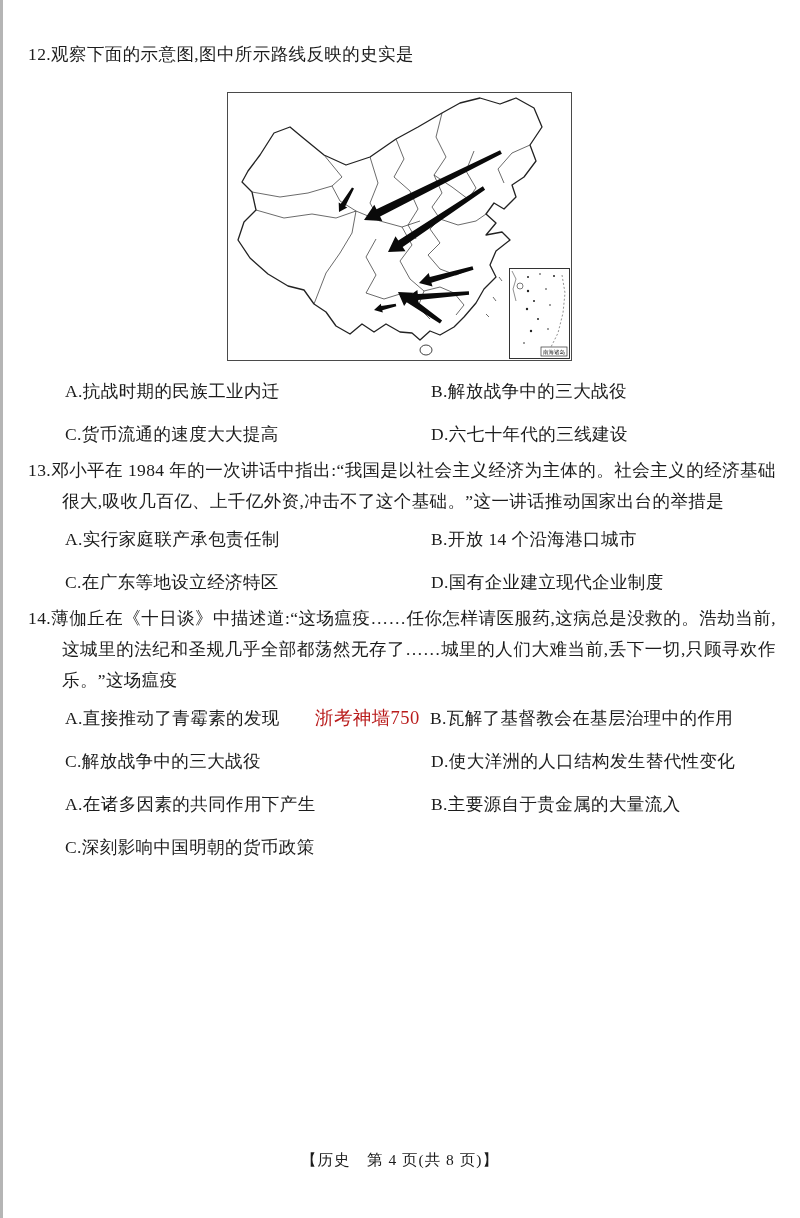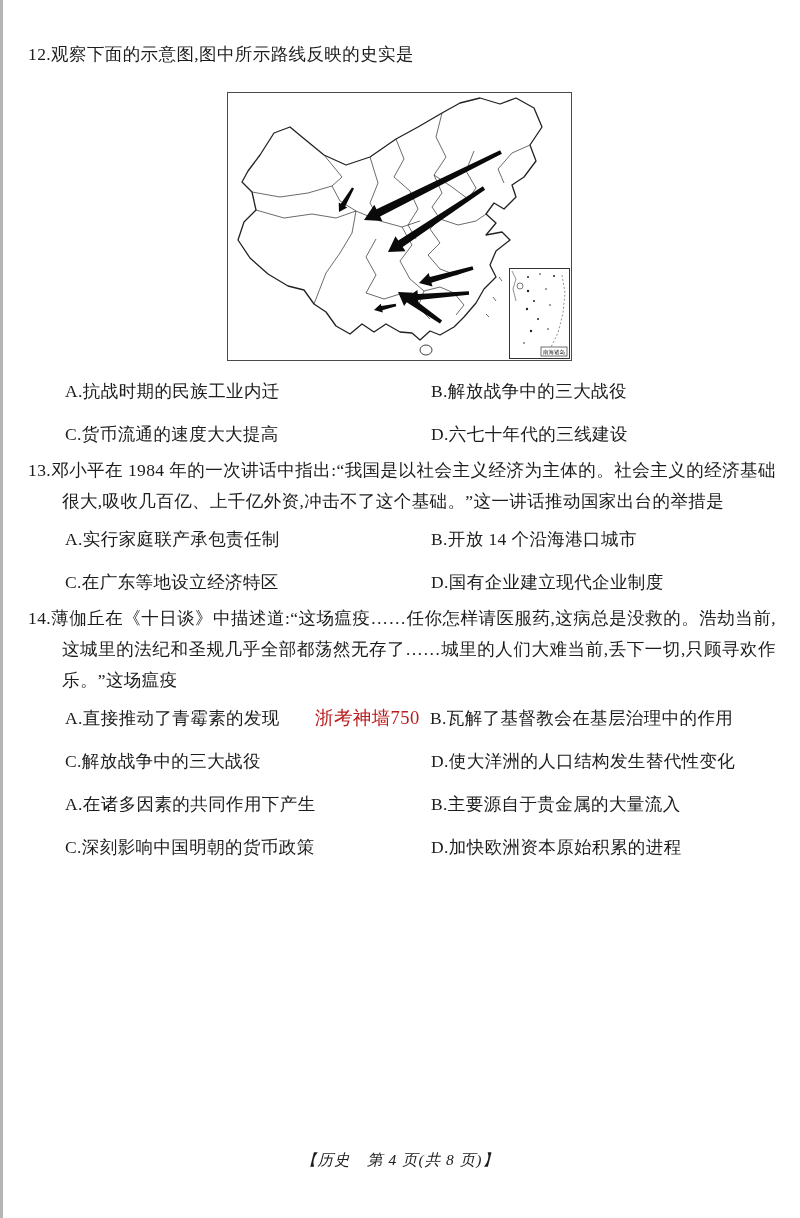--- a/index.html
+++ b/index.html
@@ -52,21 +52,20 @@
     color:#b91c1c;
     white-space:nowrap;
   }
   .opts-q12{margin-top:8px;}
   .footer{
     position:absolute;left:0;right:0;top:1150px;
     text-align:center;
     font-size:15.5px;
     line-height:20px;
     letter-spacing:1px;
-    font-style:italic;
   }
   svg{display:block;}
 </style>
 </head>
 <body>
 
 <div class="sheet">
   <div class="edge-left"></div>
 
   <div class="content">
@@ -180,20 +179,19 @@
       </div>
     </div>
 
     <div>
       <div class="opt-row">
         <div class="opt"><span>A.</span><span>在诸多因素的共同作用下产生</span></div>
         <div class="opt"><span>B.</span><span>主要源自于贵金属的大量流入</span></div>
       </div>
       <div class="opt-row">
         <div class="opt"><span>C.</span><span>深刻影响中国明朝的货币政策</span></div>
-        <div class="opt"><span>D.</span><span>加快欧洲资本原始积累的进程</span></div>
       </div>
     </div>
 
   </div>
 
   <div class="footer">【历史　第 4 页(共 8 页)】</div>
 </div>
 
 </body></html>

